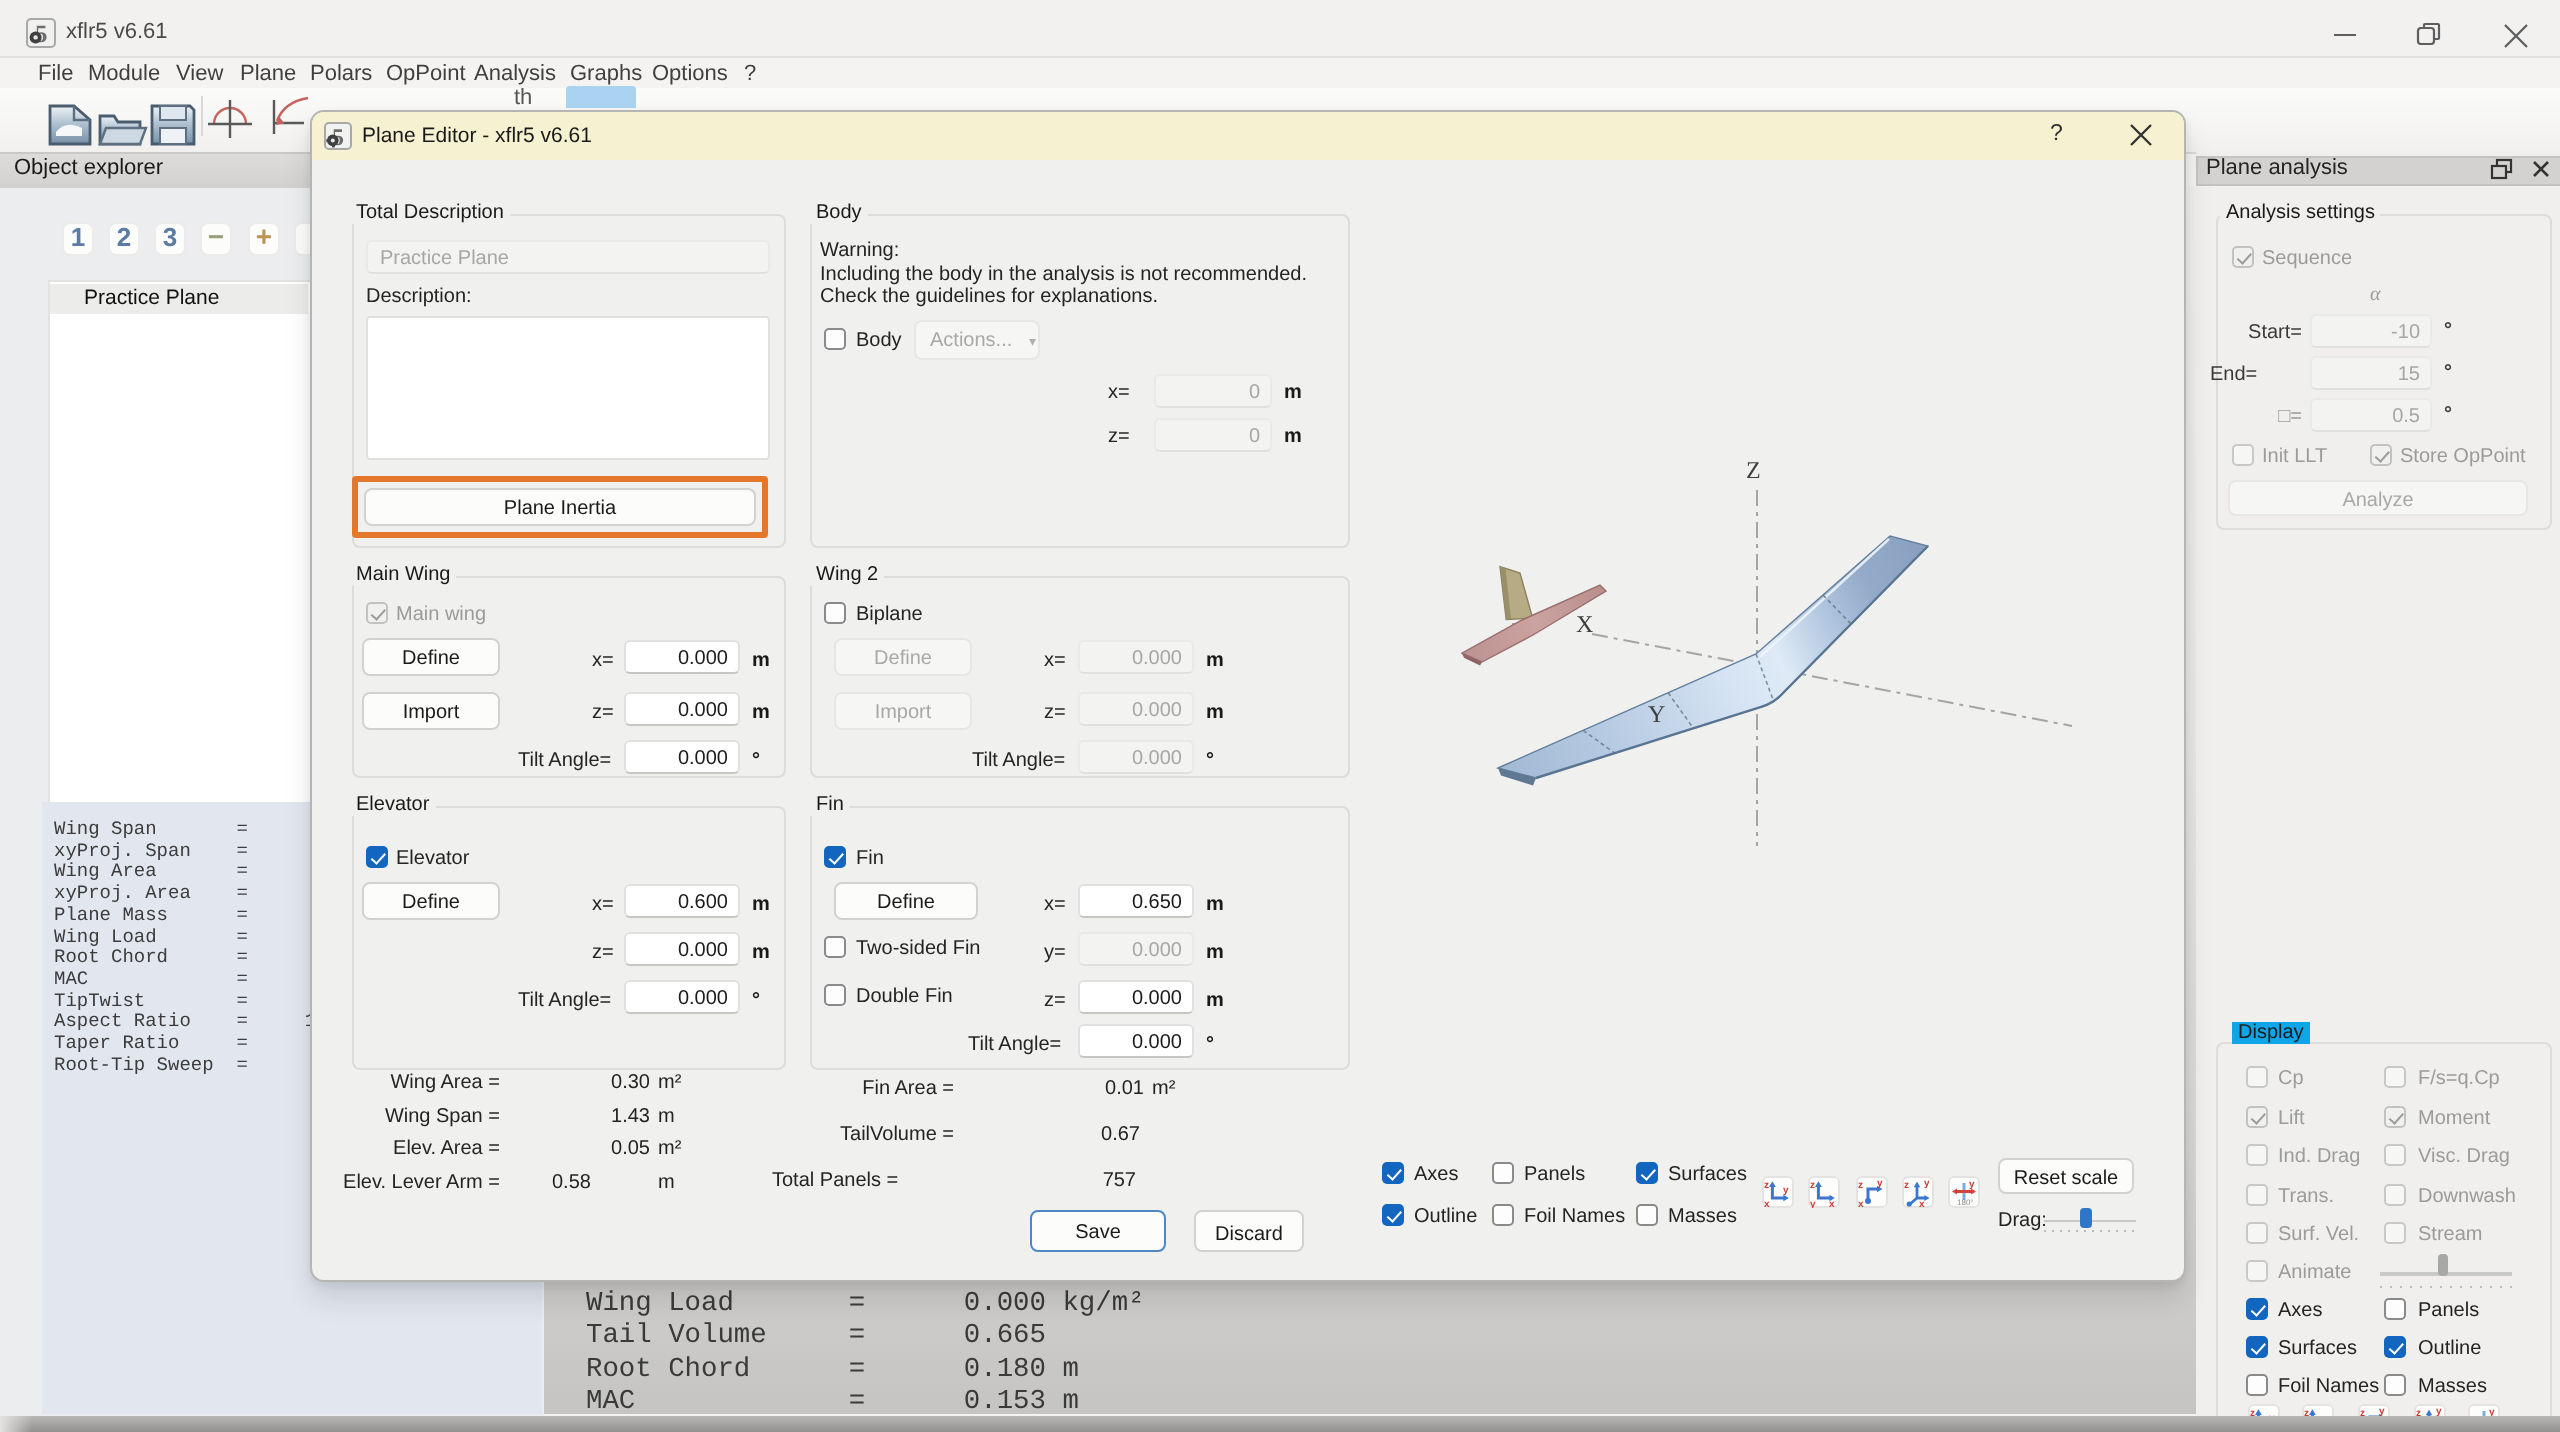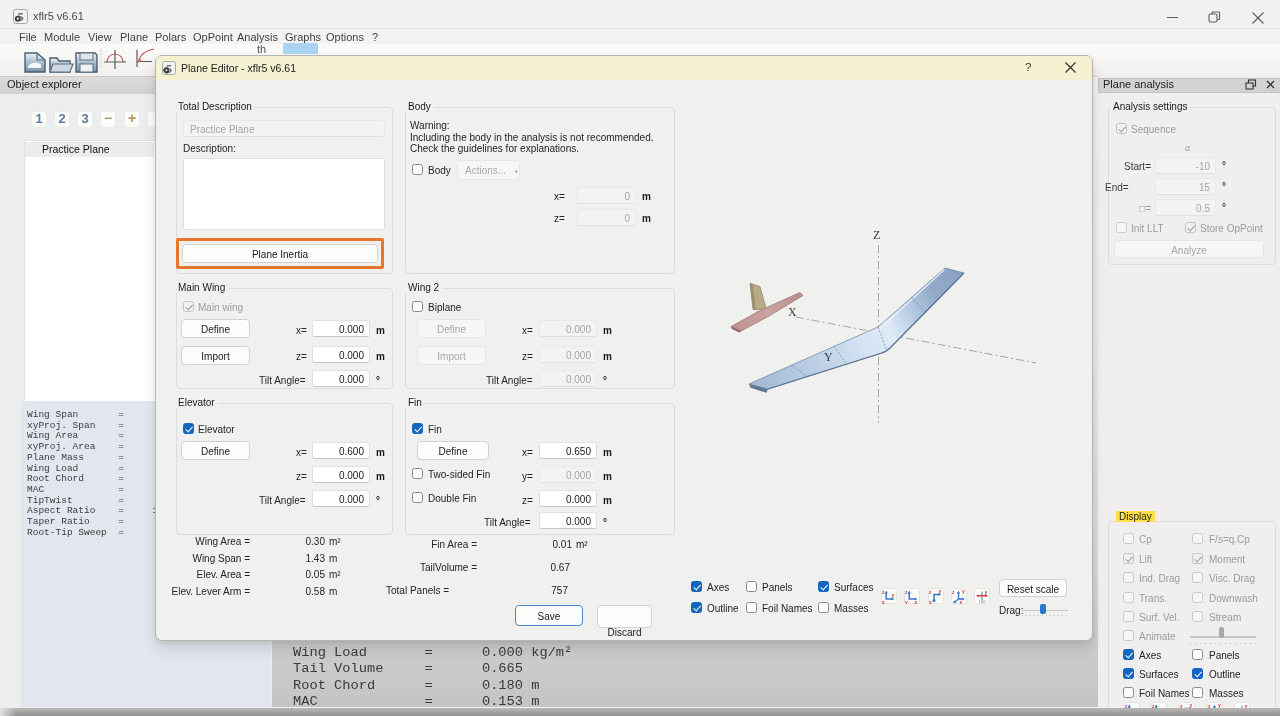--- a/index.html
+++ b/index.html
@@ -151,21 +151,21 @@
  <div class="lbl dim" style="left:1105px;top:203px;width:46px;text-align:right">□=</div>
  <div class="fld dis" style="left:1155px;top:199px;width:61px">0.5</div>
  <div class="lbl" style="left:1222px;top:202px;font-weight:bold;color:#3a3a3a">°</div>
  <div class="cb dis" style="left:1116px;top:222px"></div>
  <div class="lbl dim" style="left:1131px;top:223px">Init LLT</div>
  <div class="cb don" style="left:1185px;top:222px"></div>
  <div class="lbl dim" style="left:1200px;top:223px">Store OpPoint</div>
  <div class="btn dis" style="left:1114px;top:240px;width:150px;height:18px;padding-top:4px">Analyze</div>
 
  <div class="grp" style="left:1108px;top:521px;width:166px;height:200px;background:#f0efed"></div>
- <div class="gl" style="left:1116px;top:511px;background:#fde047">Display</div>
+ <div class="gl" style="left:1116px;top:511px;background:#0ea5e9">Display</div>
  <div class="cb dis" style="left:1123px;top:533px"></div>
     <div class="lbl dim" style="left:1139px;top:534px">Cp</div>
  <div class="cb dis" style="left:1192px;top:533px"></div>
     <div class="lbl dim" style="left:1209px;top:534px">F/s=q.Cp</div>
  <div class="cb don" style="left:1123px;top:553px"></div>
     <div class="lbl dim" style="left:1139px;top:554px">Lift</div>
  <div class="cb don" style="left:1192px;top:553px"></div>
     <div class="lbl dim" style="left:1209px;top:554px">Moment</div>
  <div class="cb dis" style="left:1123px;top:572px"></div>
     <div class="lbl dim" style="left:1139px;top:573px">Ind. Drag</div>
@@ -320,33 +320,33 @@
  <div class="lbl" style="left:0;top:480px;width:94px;text-align:right">Wing Area =</div>
  <div class="lbl" style="left:120px;top:480px;width:49px;text-align:right">0.30</div>
     <div class="lbl" style="left:173px;top:480px">m²</div>
  <div class="lbl" style="left:0;top:496.5px;width:94px;text-align:right">Wing Span =</div>
  <div class="lbl" style="left:120px;top:496.5px;width:49px;text-align:right">1.43</div>
     <div class="lbl" style="left:173px;top:496.5px">m</div>
  <div class="lbl" style="left:0;top:513px;width:94px;text-align:right">Elev. Area =</div>
  <div class="lbl" style="left:120px;top:513px;width:49px;text-align:right">0.05</div>
     <div class="lbl" style="left:173px;top:513px">m²</div>
  <div class="lbl" style="left:0;top:529.5px;width:94px;text-align:right">Elev. Lever Arm =</div>
- <div class="lbl" style="left:120px;top:529.5px;width:49px;text-align:right">0.58</div>
+ <div class="lbl" style="left:120px;top:529.5px;width:49px;">0.58</div>
     <div class="lbl" style="left:173px;top:529.5px">m</div>
 
  <div class="lbl" style="left:230px;top:483px;width:91px;text-align:right">Fin Area =</div>
  <div class="lbl" style="left:370px;top:483px;width:46px;text-align:right">0.01</div>
     <div class="lbl" style="left:420px;top:483px">m²</div>
  <div class="lbl" style="left:230px;top:506px;width:91px;text-align:right">TailVolume =</div>
  <div class="lbl" style="left:370px;top:506px;width:44px;text-align:right">0.67</div>
  <div class="lbl" style="left:230px;top:529px;width:91px;">Total Panels =</div>
  <div class="lbl" style="left:370px;top:529px;width:42px;text-align:right">757</div>
 
  <div class="btn" style="left:359px;top:549px;width:68px;height:21px;padding-top:5px;border:1.5px solid #4e87c6">Save</div>
- <div class="btn" style="left:441px;top:549px;width:55px;height:21px;padding-top:21px">Discard</div>
+ <div class="btn" style="left:441px;top:549px;width:55px;height:21px;padding-top:6px">Discard</div>
 
  <div class="cb on" style="left:535px;top:525px"></div>
     <div class="lbl" style="left:551px;top:526px">Axes</div>
  <div class="cb" style="left:590px;top:525px"></div>
     <div class="lbl" style="left:606px;top:526px">Panels</div>
  <div class="cb on" style="left:662px;top:525px"></div>
     <div class="lbl" style="left:678px;top:526px">Surfaces</div>
  <div class="cb on" style="left:535px;top:546px"></div>
     <div class="lbl" style="left:551px;top:547px">Outline</div>
  <div class="cb" style="left:590px;top:546px"></div>

